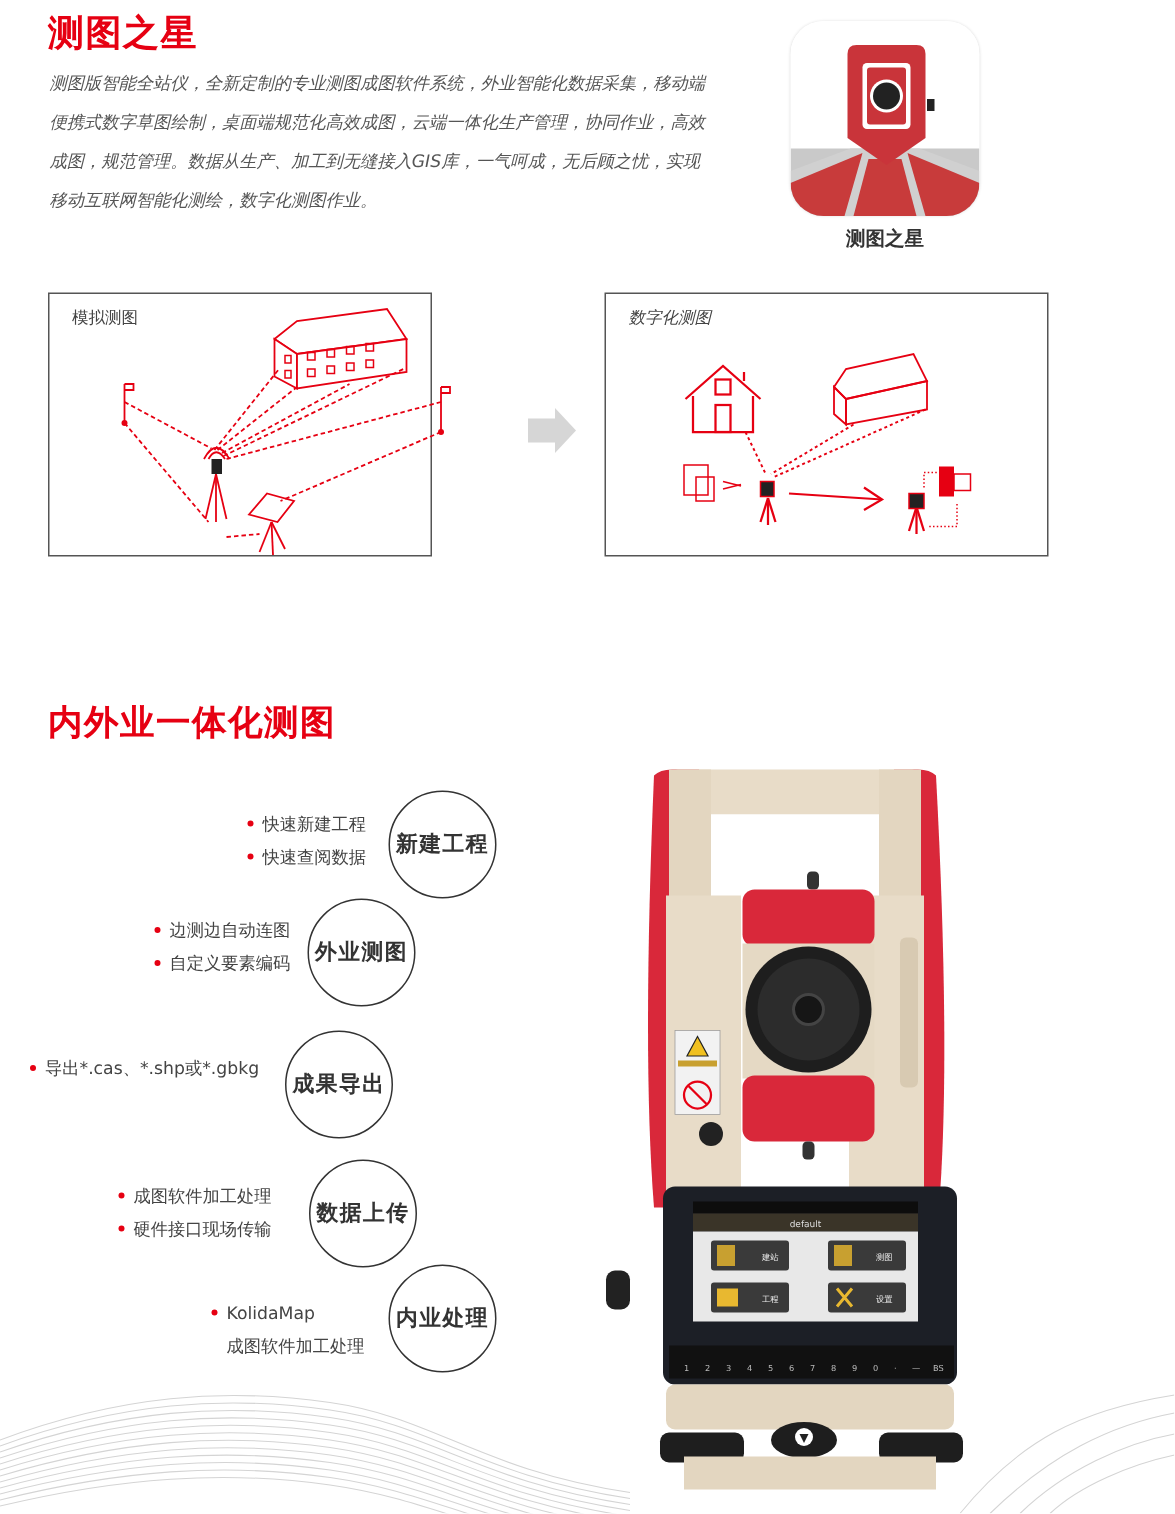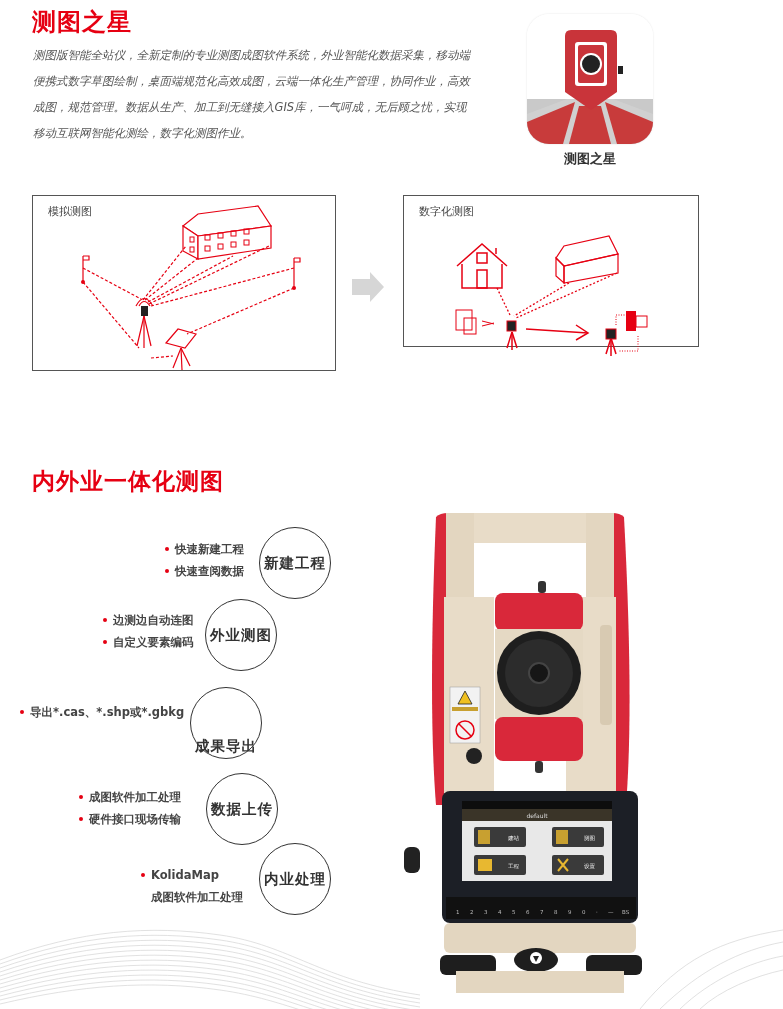--- a/index.html
+++ b/index.html
@@ -11,30 +11,30 @@
   #title2 { left: 32px; top: 466px; font-size: 23px; }
 
   .intro { position: absolute; left: 33px; top: 42px; width: 440px; font-size: 11.5px; line-height: 26px; color: #555; font-style: italic; }
 
   
   .app-icon { position: absolute; left: 527px; top: 14px; width: 126px; height: 130px; border-radius: 22px; overflow: hidden; background: #fff; box-shadow: 0 0 2px rgba(0,0,0,0.12); }
   .app-caption { position: absolute; left: 527px; top: 150px; width: 126px; text-align: center; font-size: 13px; font-weight: bold; color: #333; }
 
   
   .diag { position: absolute; border: 1.5px solid #555; background: #fff; }
-  #diag1 { left: 32px; top: 195px; width: 304px; height: 176px; }
-  #diag2 { left: 403px; top: 195px; width: 296px; height: 152px; }
+  #diag1 { left: 32px; top: 195px; width: 256px; height: 176px; }
+  #diag2 { left: 403px; top: 195px; width: 296px; height: 176px; font-style: italic; }
   .diag-label { position: absolute; left: 15px; top: 8px; font-size: 11px; color: #444; }
   .diag svg { position: absolute; left: 0; top: 0; }
   .arrow-gray { position: absolute; left: 352px; top: 272px; }
 
   
   .feat { position: absolute; }
   .feat ul { list-style: none; position: absolute; }
-  .feat li { position: relative; font-size: 11.5px; color: #444; line-height: 22px; padding-left: 10px; white-space: nowrap; font-weight: bold; }
+  .feat li { position: relative; font-size: 11.5px; color: #444; line-height: 22px; padding-left: 10px; white-space: nowrap; }
   .feat li.bullet::before { content: ""; position: absolute; left: 0; top: 9px; width: 4px; height: 4px; border-radius: 50%; background: #e60012; }
   .circle { position: absolute; width: 72px; height: 72px; border: 1.3px solid #333; border-radius: 50%; display: flex; flex-direction: row; align-items: center; justify-content: center; background: #fff; }
   .circle span { font-size: 14.5px; font-weight: bold; color: #333; line-height: 23px; letter-spacing: 1px; }
 
   .wave { position: absolute; left: 0; top: 900px; }
   .device { position: absolute; left: 400px; top: 505px; }
 </style>
 </head>
 <body>
 
@@ -208,21 +208,21 @@
   <div class="circle" style="left:205px; top:599px;">
     <span>外业</span>
     <span>测图</span>
   </div>
 </div>
 
 <div class="feat">
   <ul style="left:20px; top:701px;">
     <li class="bullet">导出*.cas、*.shp或*.gbkg</li>
   </ul>
-  <div class="circle" style="left:190px; top:687px;align-items:flex-end;">
+  <div class="circle" style="left:190px; top:687px;">
     <span>成果</span>
     <span>导出</span>
   </div>
 </div>
 
 <div class="feat">
   <ul style="left:79px; top:786px;">
     <li class="bullet">成图软件加工处理</li>
     <li class="bullet">硬件接口现场传输</li>
   </ul>

